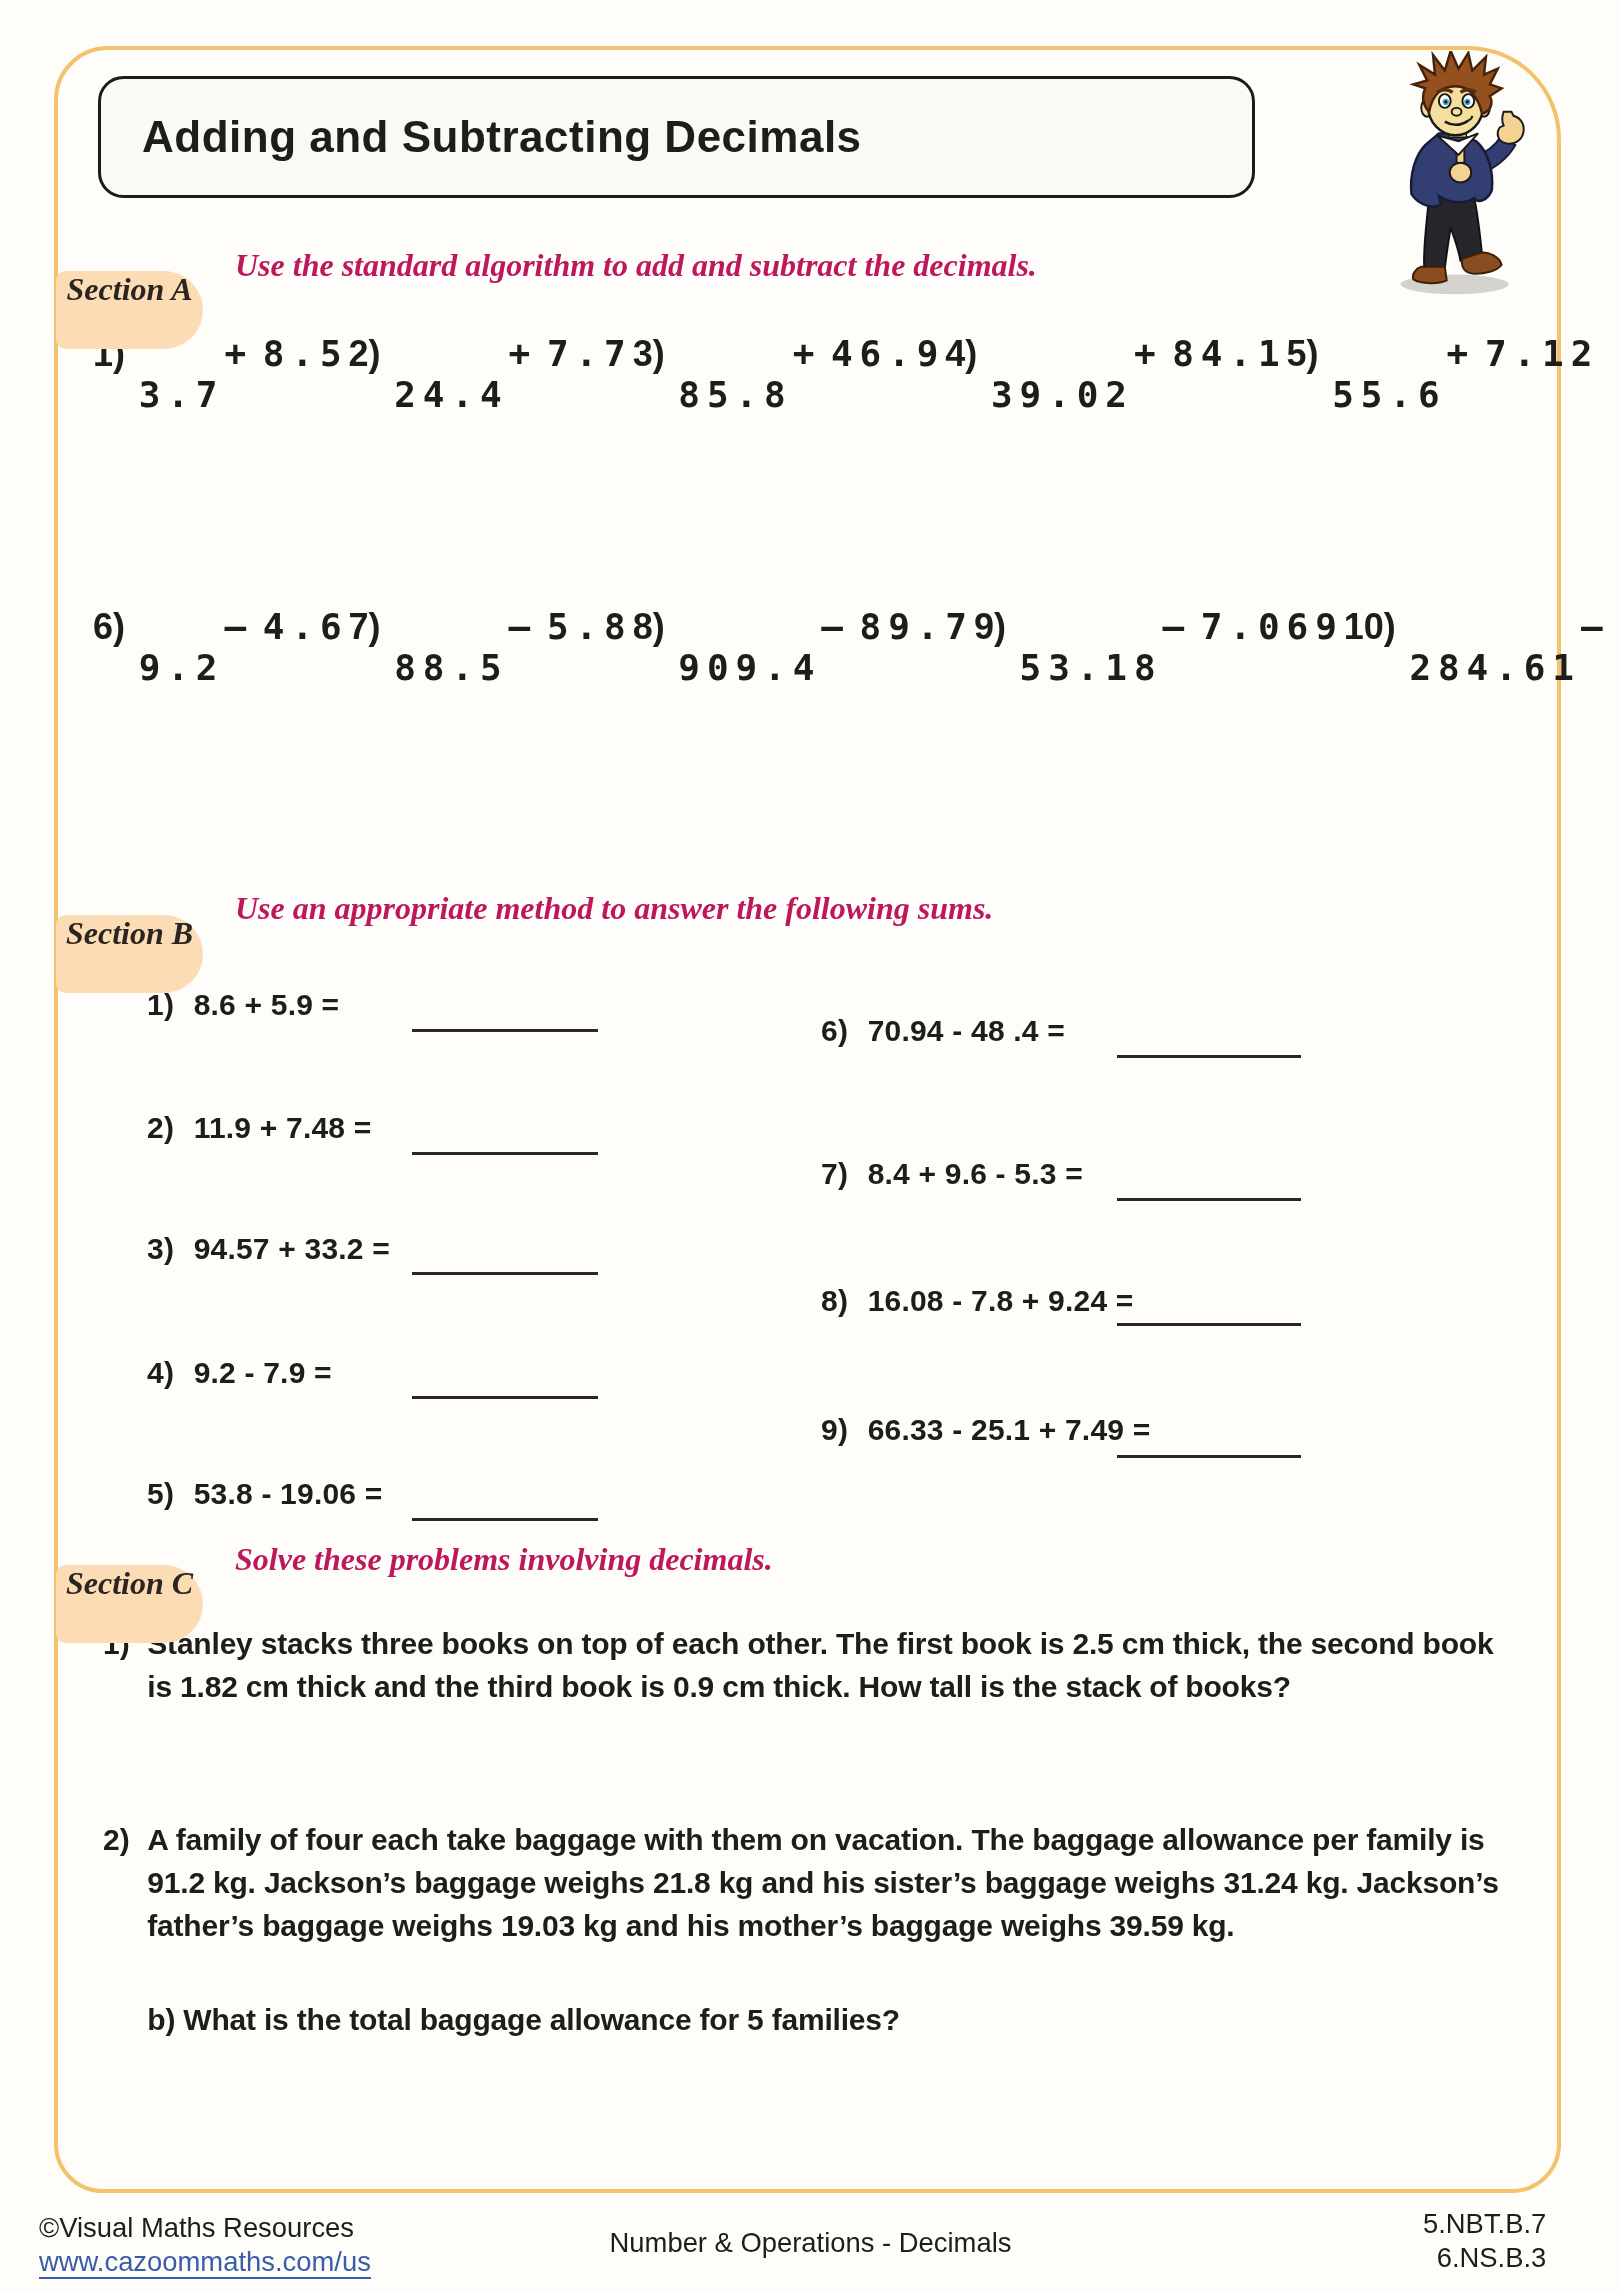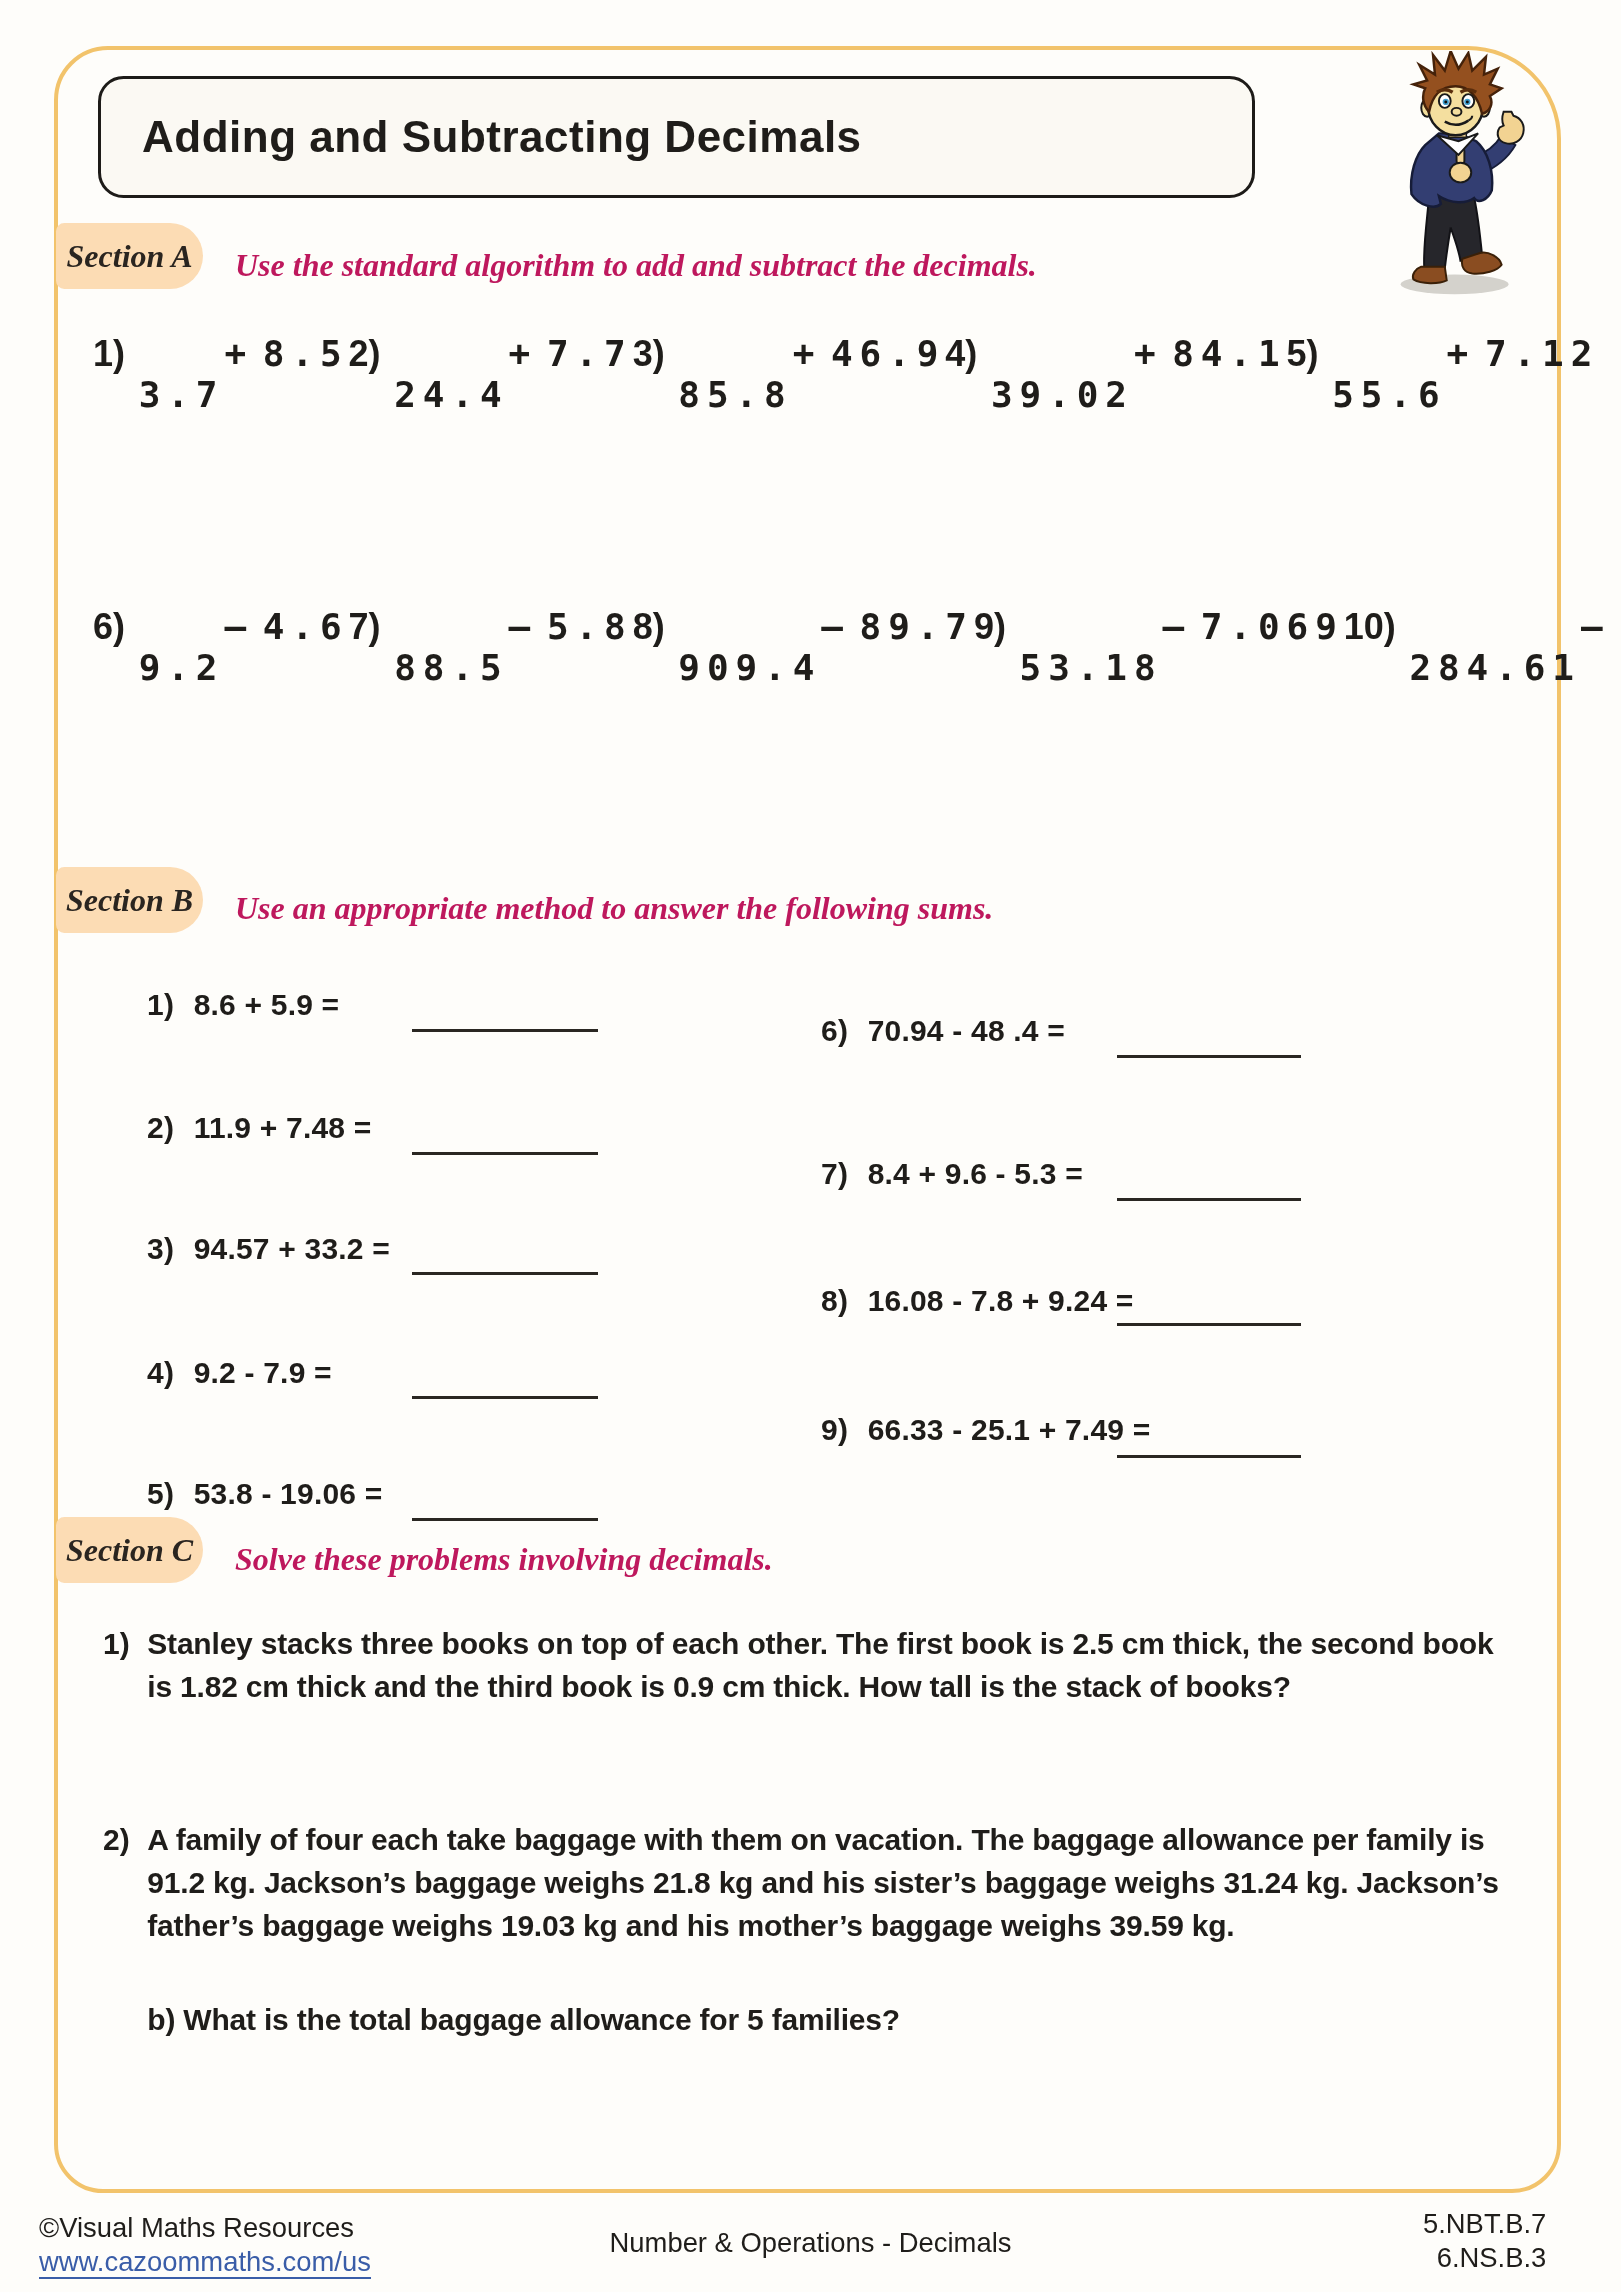--- a/index.html
+++ b/index.html
@@ -27,23 +27,23 @@
     position:absolute; right:25.5px; top:7.8px; width:147px; height:104px;
     display:flex; flex-direction:column; align-items:center;
   }
   .logo-label {
     font-family:"Liberation Serif", serif; font-weight:bold;
     font-size:28px; letter-spacing:1px; margin-top:-2px;
   }
   .mascot { position:absolute; left:1378px; top:51px; z-index:3; }
   
   .badge {
-    position:absolute; left:56px; width:147px; height:66px;
+    position:absolute; left:56px; width:147px; height:78px;
     background:#fcdcb4; border-radius:9.8px 39px 39px 9.8px;
-    display:flex; align-items:center; justify-content:center; z-index:2;
+    display:flex; justify-content:center; z-index:2;margin-top:48px;
   }
   .badge span {
     font-family:"Liberation Serif", serif; font-style:italic; font-weight:bold;
     font-size:32px; color:#2a2520;
   }
   .instruction {
     position:absolute; left:235px;
     font-family:"Liberation Serif", serif; font-style:italic; font-weight:600;
     font-size:32px; color:#be185d;
   }

